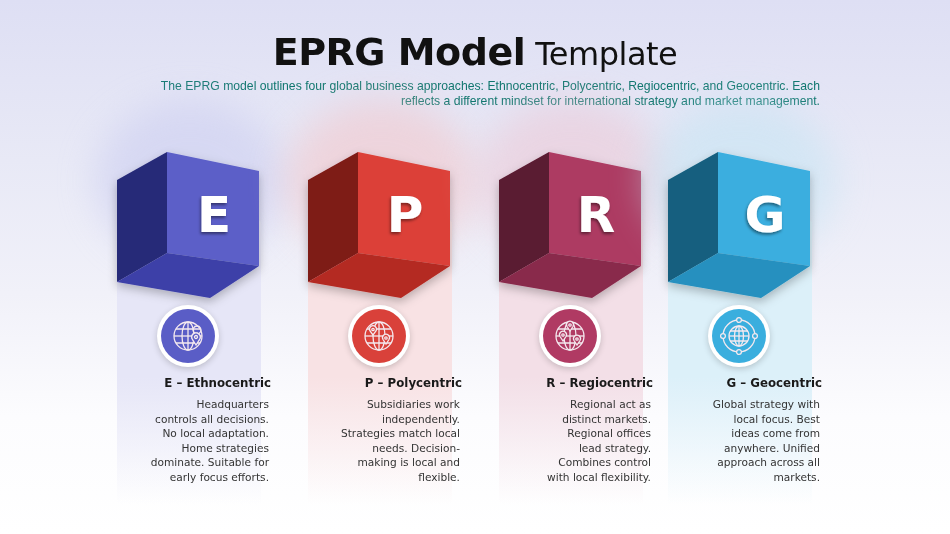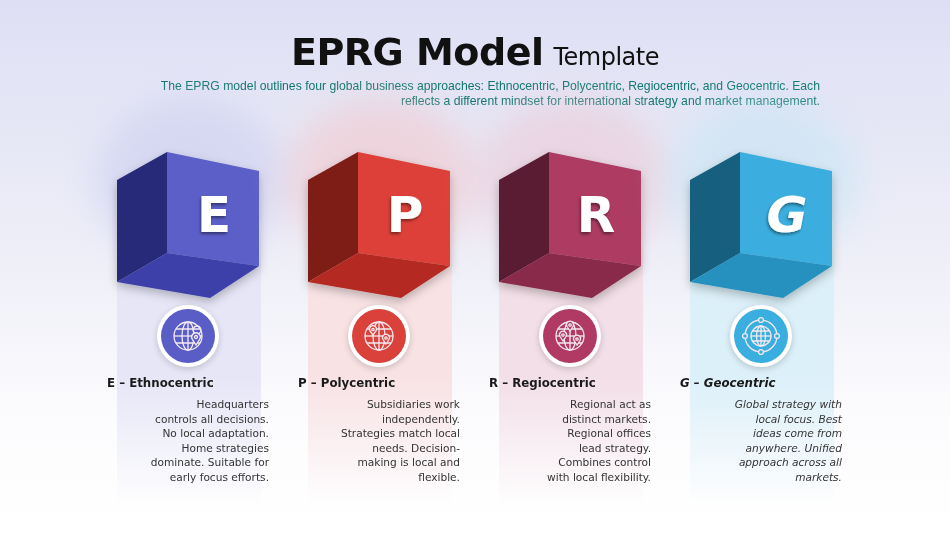--- a/index.html
+++ b/index.html
@@ -6,21 +6,21 @@
   body {
     width:950px; height:534px; overflow:hidden; position:relative;
     background: linear-gradient(180deg, #dedff4 0%, #e8e9f6 30%, #f1f1f9 55%, #fcfcfe 78%, #ffffff 100%);
     font-family: "Liberation Sans", sans-serif;
   }
   .title {
     position:absolute; left:0; top:30px; width:950px; text-align:center;
     font-family:"DejaVu Sans", sans-serif; color:#111; letter-spacing:-0.5px;
   }
   .title .bold { font-size:38px; font-weight:bold; }
-  .title .light { font-size:24px; font-weight:normal; margin-left:10px; }
+  .title .light { font-size:32px; font-weight:normal; margin-left:10px; }
   .subtitle {
     position:absolute; left:130px; top:79px; width:690px; text-align:right;
     font-size:12.2px; line-height:15px; color:#0f766e;
   }
   .col {
     position:absolute; top:140px; width:144px; height:370px;
   }
   .panel {
     position:absolute; left:0; top:80px; width:144px; height:285px;
     border-radius:4px;
@@ -34,21 +34,21 @@
   .badge {
     position:absolute; left:40px; top:165px; width:62px; height:62px;
     border-radius:50%; background:#fff;
     box-shadow:0 2px 6px rgba(0,0,0,.18);
   }
   .badge .inner {
     position:absolute; left:4px; top:4px; width:54px; height:54px; border-radius:50%;
     display:flex; align-items:center; justify-content:center;
   }
   .heading {
-    position:absolute; left:-10px; top:236px; width:164px; text-align:left;
+    position:absolute; left:-10px; top:236px; width:164px; text-align:right;
     font-family:"DejaVu Sans", sans-serif; font-weight:bold; font-size:11.8px; color:#1a1a1a;
   }
   .desc {
     position:absolute; left:-8px; top:257px; width:160px; text-align:right;
     font-family:"DejaVu Sans", sans-serif; font-size:10.6px; line-height:14.6px; color:#333;
   }
 </style>
 </head>
 <body>
 
@@ -196,21 +196,21 @@
     <div class="heading">R – Regiocentric</div>
     <div class="desc">
       <div>Regional act as</div>
       <div>distinct markets.</div>
       <div>Regional offices</div>
       <div>lead strategy.</div>
       <div>Combines control</div>
       <div>with local flexibility.</div>
     </div>
   </div>
-<div class="col" id="col3" style="left:690px;font-style:italic;">
+<div class="col" id="col3" style="left:668px;">
     <div class="glow" style="background:#c3e4f3"></div>
     <div class="panel" style="background:linear-gradient(180deg, #dcf0f9 0%, #dcf0f9 55%, rgba(255,255,255,0) 100%);"></div>
     <div class="cube">
       <svg width="144" height="160" viewBox="0 0 144 160">
         <defs>
           <filter id="sh3" x="-30%" y="-30%" width="160%" height="160%">
             <feDropShadow dx="0" dy="4" stdDeviation="5" flood-color="#000" flood-opacity="0.25"></feDropShadow>
           </filter>
           <filter id="ts3" x="-30%" y="-30%" width="160%" height="160%">
             <feDropShadow dx="-1" dy="2" stdDeviation="1.5" flood-color="#000" flood-opacity="0.45"></feDropShadow>

